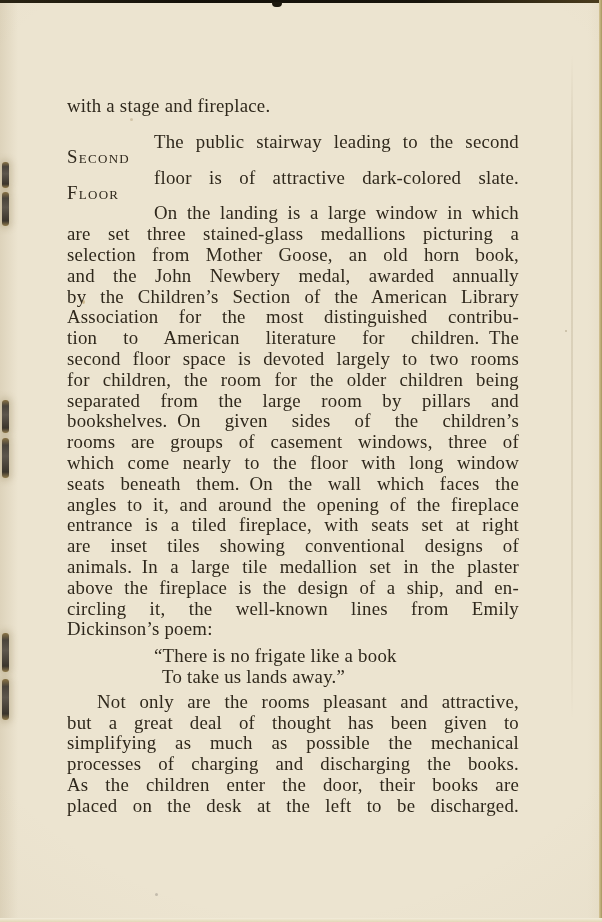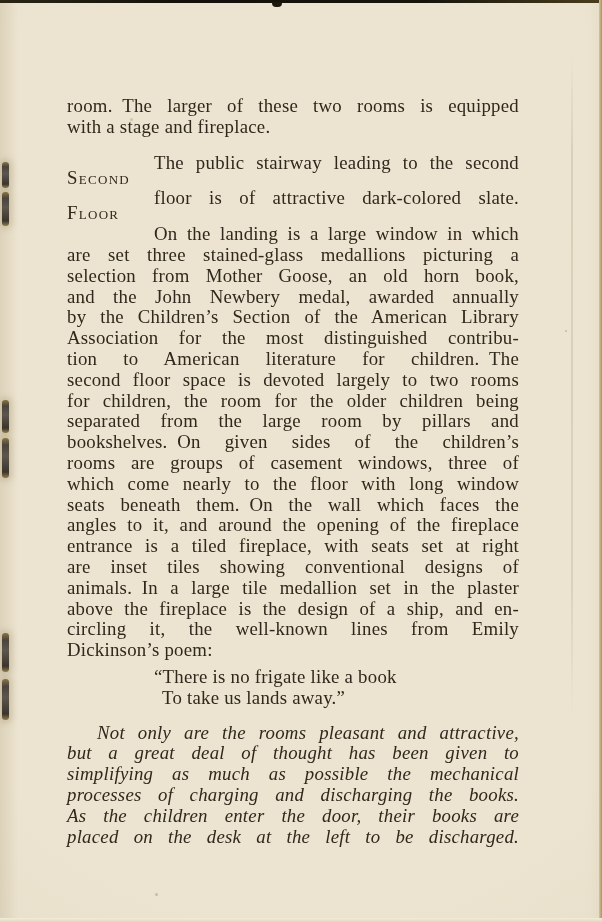--- a/index.html
+++ b/index.html
@@ -96,21 +96,20 @@
   <div class="staple-seg" style="top:633px;height:39px;"></div>
   <div class="staple-seg" style="top:679px;height:41px;"></div>
 
   <div class="speck" style="left:130px;top:118px;width:3px;height:3px;background:rgba(150,122,72,0.30);"></div>
   <div class="speck" style="left:82px;top:300px;width:3px;height:4px;background:rgba(176,137,72,0.45);"></div>
   <div class="speck" style="left:565px;top:330px;width:2px;height:2px;background:rgba(120,105,70,0.35);"></div>
   <div class="speck" style="left:155px;top:893px;width:3px;height:3px;background:rgba(120,115,105,0.35);"></div>
 
   <div id="text-block">
       <div class="block">
-        <div class="line just">room. The larger of these two rooms is equipped</div>
         <div class="line">with a stage and fireplace.</div>
       </div>
       <div class="block" style="margin-top: 15px;">
         <div class="line with-head">
           <span class="sidehead">Second</span>
           <span class="body just">The public stairway leading to the second</span>
         </div>
         <div class="line with-head">
           <span class="sidehead">Floor</span>
           <span class="body just">floor is of attractive dark-colored slate.</span>
@@ -134,21 +133,21 @@
         <div class="line just">are inset tiles showing conventional designs of</div>
         <div class="line just">animals. In a large tile medallion set in the plaster</div>
         <div class="line just">above the fireplace is the design of a ship, and en-</div>
         <div class="line just">circling it, the well-known lines from Emily</div>
         <div class="line">Dickinson’s poem:</div>
       </div>
       <div class="block" style="margin-top: 6px;">
         <div class="line" style="padding-left: 87px;">“There is no frigate like a book</div>
         <div class="line" style="padding-left: 95px; font-family: Liberation Serif, serif;">To take us lands away.”</div>
       </div>
-      <div class="block" style="margin-top: 14px; font-style: italic;">
+      <div class="block" style="margin-top: 4px;">
         <div class="line just" style="padding-left: 30px;">Not only are the rooms pleasant and attractive,</div>
         <div class="line just">but a great deal of thought has been given to</div>
         <div class="line just">simplifying as much as possible the mechanical</div>
         <div class="line just">processes of charging and discharging the books.</div>
         <div class="line just">As the children enter the door, their books are</div>
         <div class="line just">placed on the desk at the left to be discharged.</div>
       </div>
     </div>
 
 </div>

